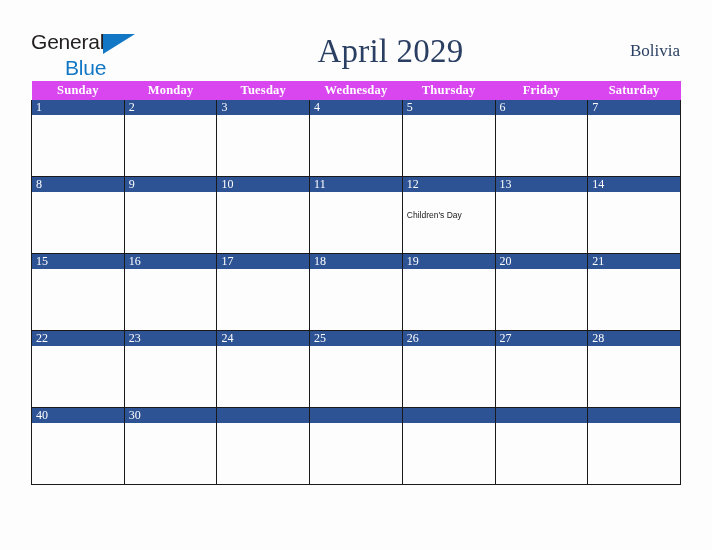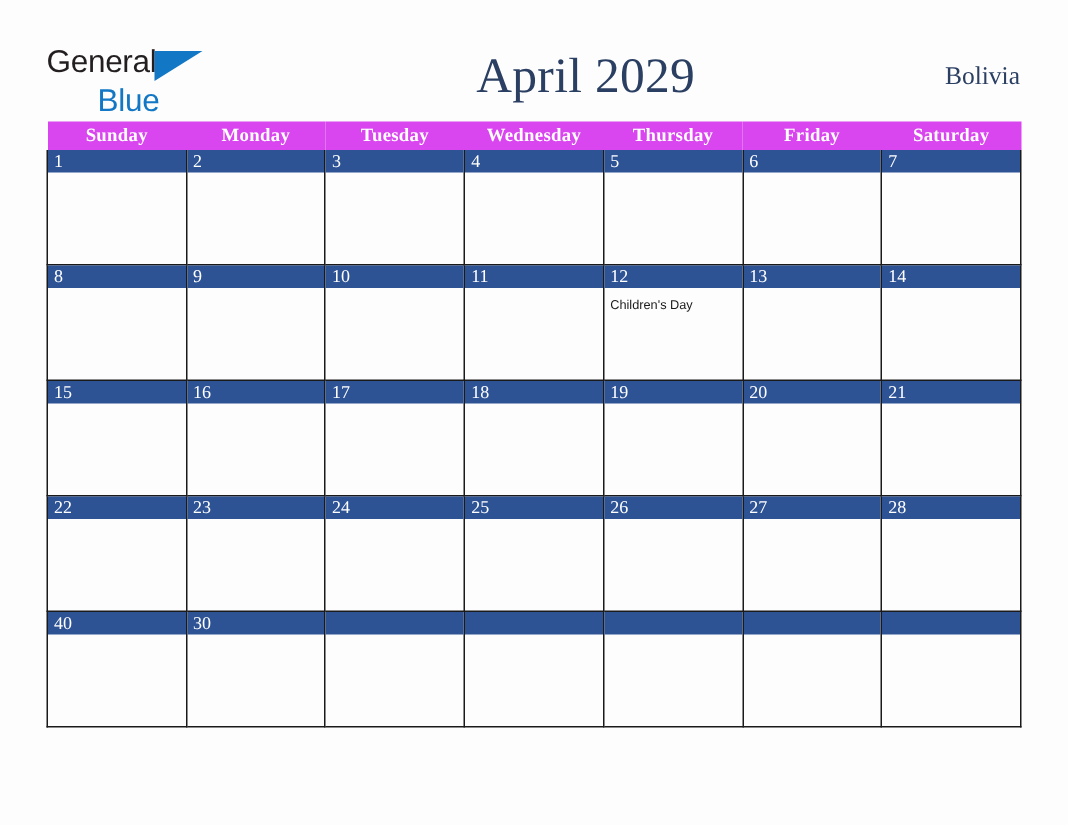--- a/index.html
+++ b/index.html
@@ -140,21 +140,21 @@
     line-height: 15px;
     padding-left: 4px;
     box-sizing: border-box;
     overflow: hidden;
   }
   .daynum-bar.empty {
     color: transparent;
   }
 
   .events {
-    padding: 6px 3px 0 4px;
+    padding: 18px 3px 0 4px;
   }
   .event {
     font-family: "Liberation Sans", sans-serif;
     font-size: 8.5px;
     color: #1a1a1a;
     line-height: 11px;
     white-space: nowrap;
     overflow: hidden;
   }
 </style>

